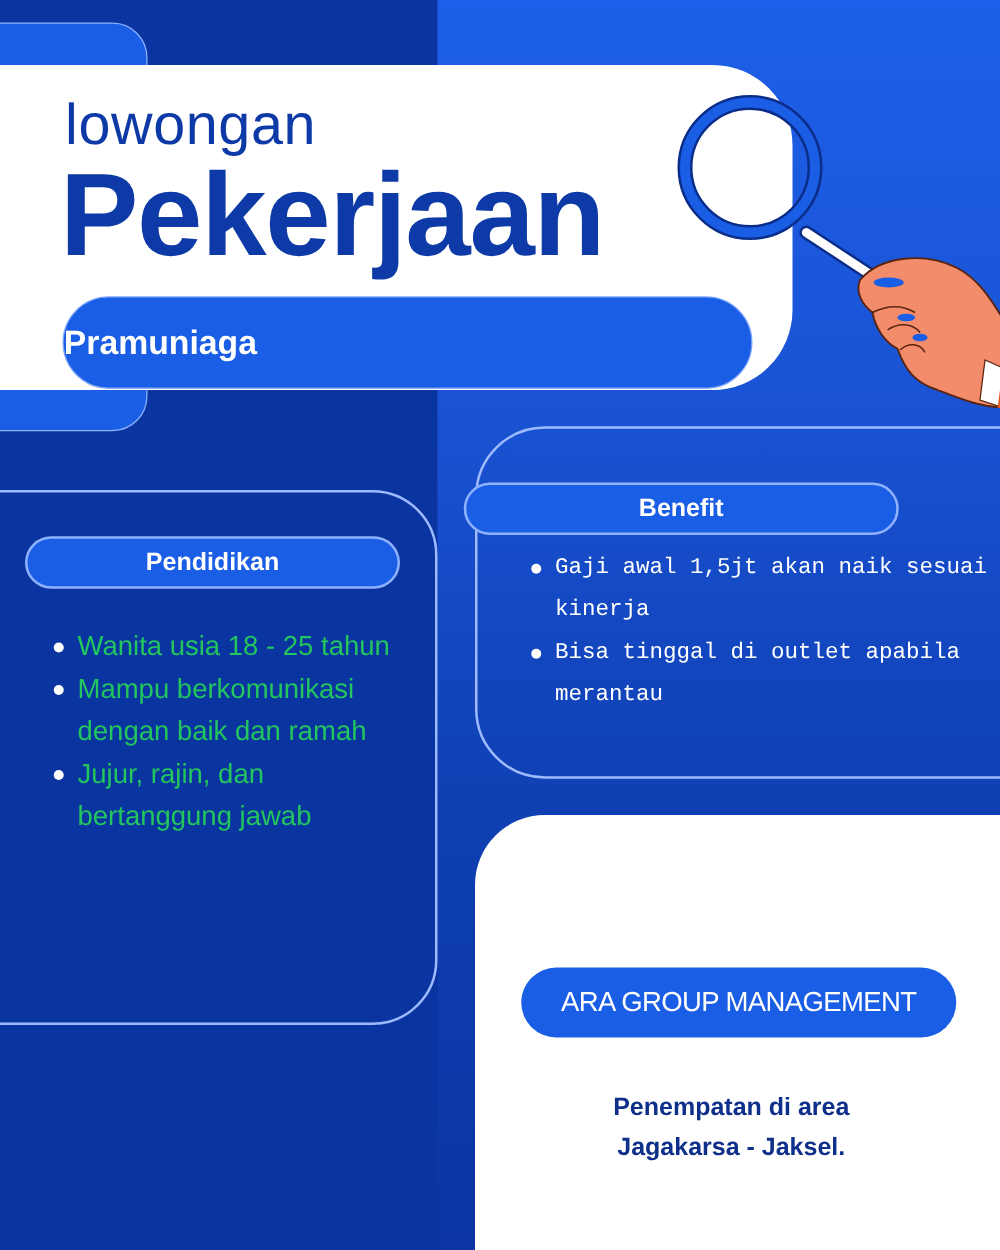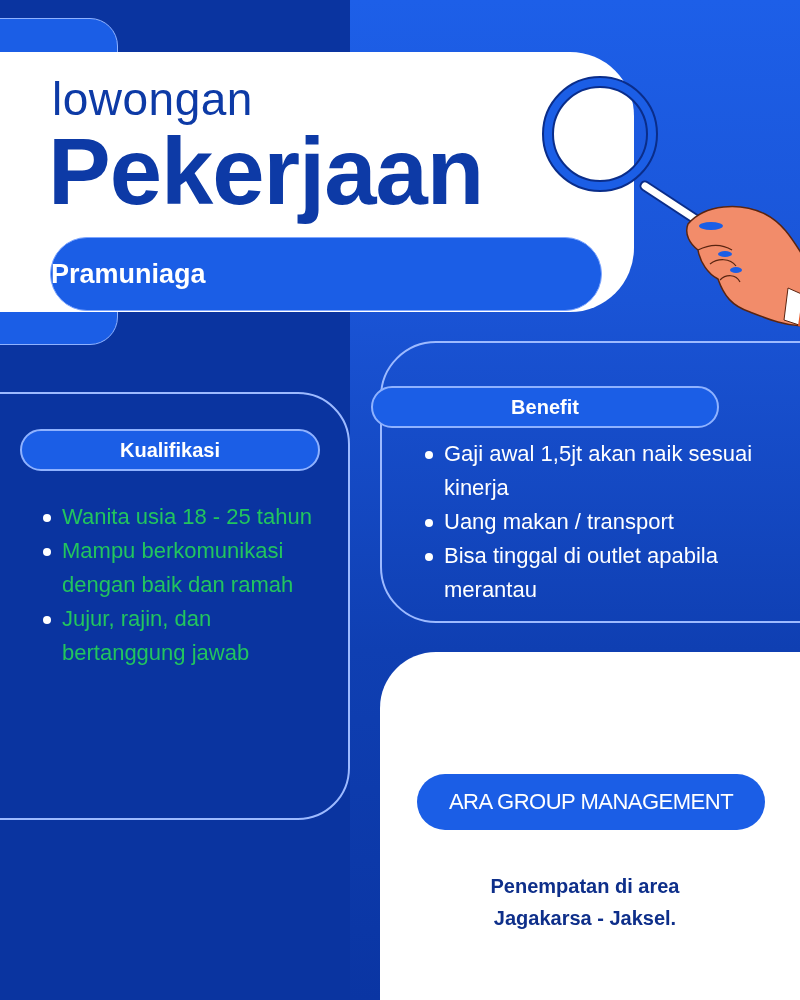--- a/index.html
+++ b/index.html
@@ -71,21 +71,21 @@
     border: 2px solid #9dbaff; border-radius: 56px 0 0 56px;
   }
   .ben-pill {
     position: absolute; left: 371px; top: 368px; width: 348px; height: 42px;
     background: #1b5ee6; border: 2px solid #8fb2ff; border-radius: 21px;
     display: flex; align-items: center; justify-content: center;
     color: #ffffff; font-size: 20px; font-weight: 700; margin-top: 18px;
   }
   .ben-list {
     position: absolute; left: 422px; top: 437px; width: 370px;
-    list-style: none; color: #ffffff; font-size: 22px; line-height: 34px;
+    list-style: none; color: #ffffff; font-size: 18px; line-height: 34px; font-family: Liberation Mono, monospace;
   }
   .ben-list li { position: relative; padding-left: 22px; }
   .ben-list li::before {
     content: ""; position: absolute; left: 3px; top: 14px;
     width: 8px; height: 8px; border-radius: 50%; background: #ffffff;
   }
   .company-card {
     position: absolute; left: 380px; top: 652px; width: 440px; height: 360px;
     background: #ffffff; border-radius: 56px 0 0 0;
   }
@@ -131,35 +131,34 @@
   <ellipse cx="171" cy="152" rx="12" ry="4" fill="#1b5ee6"></ellipse>
   <ellipse cx="185" cy="180" rx="7" ry="3" fill="#1b5ee6"></ellipse>
   <ellipse cx="196" cy="196" rx="6" ry="3" fill="#1b5ee6"></ellipse>
 
   <path d="M248 214 L 266 222 L 262 252 L 244 246 Z" fill="#ffffff" stroke="#5a2410" stroke-width="1"></path>
   <path d="M262 224 L 275 228 L 272 256 L 258 252 Z" fill="#e85a2a"></path>
 </svg>
 
 <div class="kual-box"></div>
 <div class="kual-pill">
-  <span>Kualifikasi</span>
+  <span>Pendidikan</span>
 </div>
 <ul class="kual-list">
   <li>Wanita usia 18 - 25 tahun</li>
   <li>Mampu berkomunikasi dengan baik dan ramah</li>
   <li>Jujur, rajin, dan bertanggung jawab</li>
 </ul>
 
 <div class="ben-box"></div>
 <div class="ben-pill">
   <span>Benefit</span>
 </div>
 <ul class="ben-list">
   <li>Gaji awal 1,5jt akan naik sesuai kinerja</li>
-  <li>Uang makan / transport</li>
   <li>Bisa tinggal di outlet apabila merantau</li>
 </ul>
 
 <div class="company-card"></div>
 <div class="company-pill">
   <span>ARA GROUP MANAGEMENT</span>
 </div>
 <div class="placement">
   <div>Penempatan di area</div>
   <div>Jagakarsa - Jaksel.</div>

